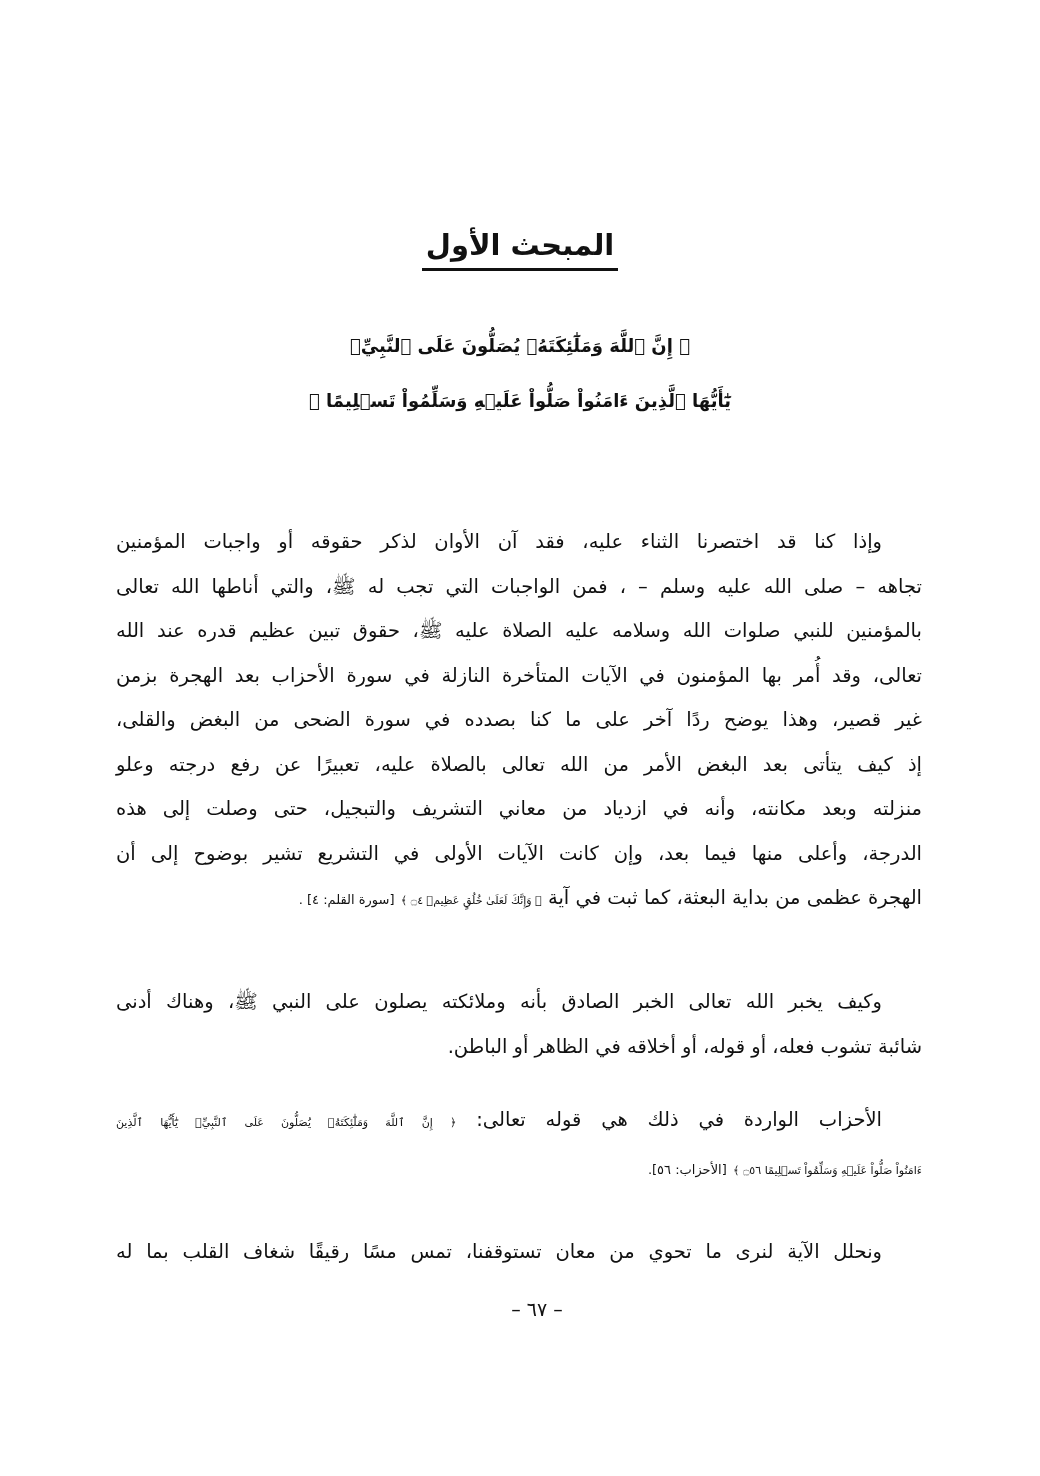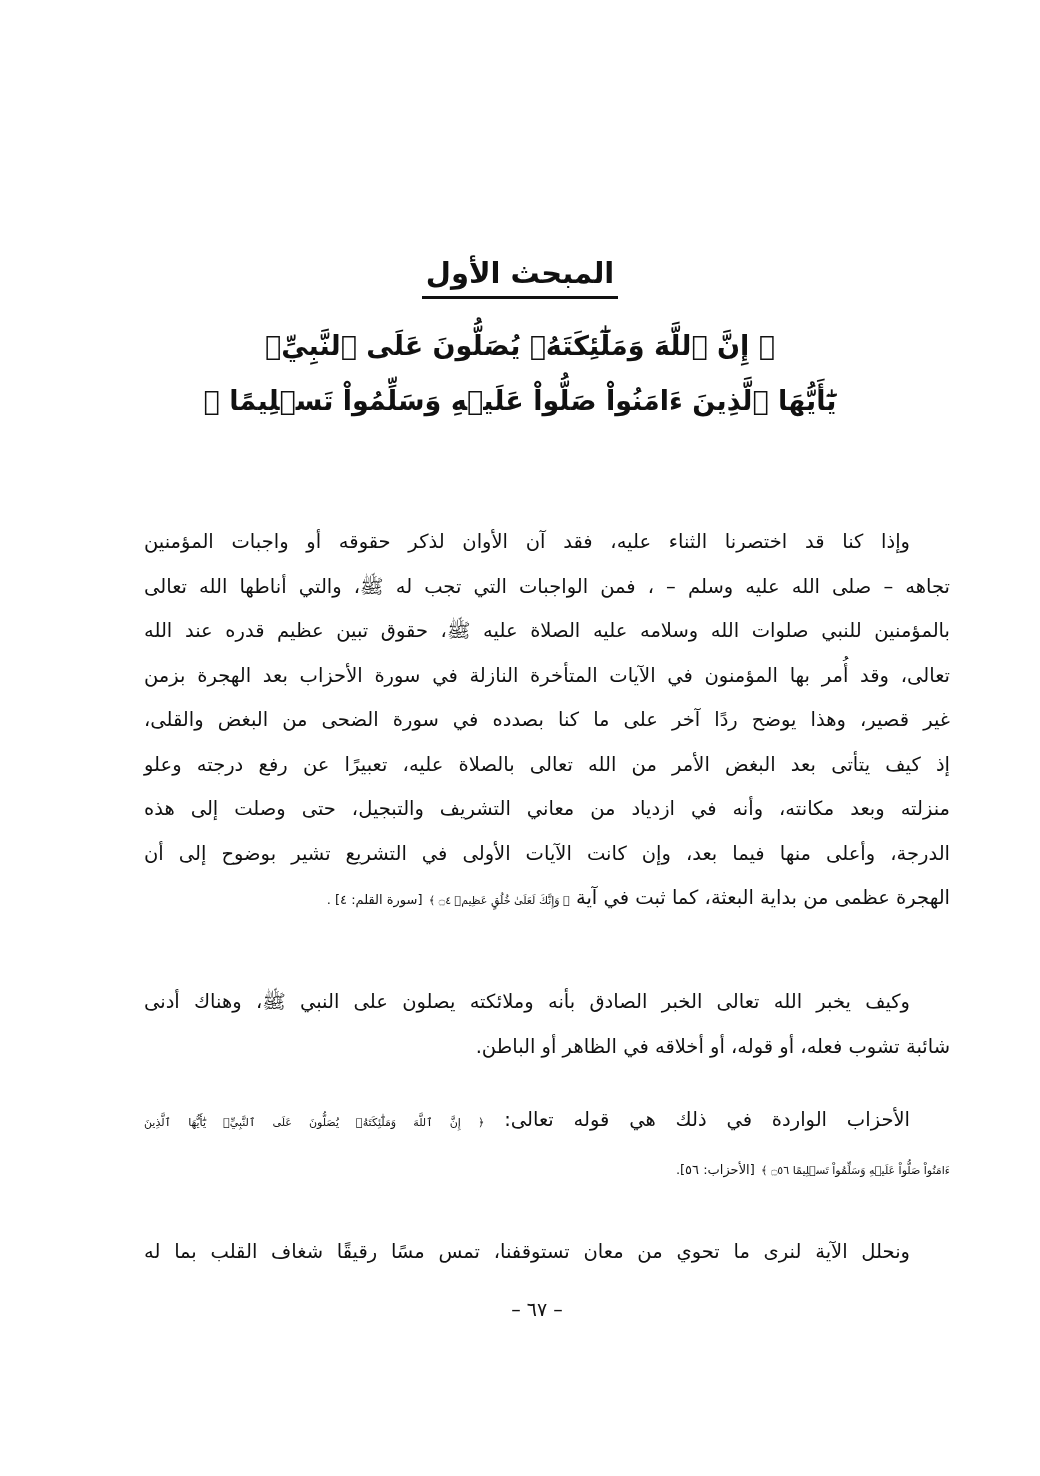--- a/index.html
+++ b/index.html
@@ -1,24 +1,24 @@
 <!DOCTYPE html>
 <html><head>
 <meta charset="utf-8">
 <style>
   html, body { margin:0; padding:0; background:#ffffff; }
   body { width:1040px; height:1476px; position:relative; overflow:hidden;
          font-family:"DejaVu Serif", serif; color:#111; }
   .page { position:absolute; left:0; top:0; width:1040px; height:1476px; }
-  .title { position:absolute; top:256px; left:0; width:1040px; text-align:center;
+  .title { position:absolute; top:228px; left:0; width:1040px; text-align:center;
            direction:rtl; font-family:"DejaVu Sans", sans-serif; font-weight:bold; font-size:29px; }
   .title span { display:inline-block; border-bottom:3px solid #111; padding:0 4px 6px; }
   .verse-head { position:absolute; top:318px; left:0; width:1040px; text-align:center; direction:rtl;
-                font-family:"DejaVu Sans", sans-serif; font-weight:bold; font-size:27px; line-height:55px; }
-  .body { position:absolute; left:144px; width:806px; direction:rtl; text-align:justify;
+                font-family:"DejaVu Sans", sans-serif; font-weight:bold; font-size:18px; line-height:55px; }
+  .body { position:absolute; left:116px; width:806px; direction:rtl; text-align:justify;
           font-family:"DejaVu Sans", sans-serif; font-size:19.5px; line-height:44.5px; }
   .p1 { top:520px; }
   .p2 { top:980px; }
   .p3 { top:1098px; }
   .p4 { top:1230px; }
   .body .indent { display:inline-block; width:40px; }
   .line { display:block; text-align-last:justify; white-space:nowrap; }
   .line.last { text-align-last:right; }
   .small { font-size:11px; }
   .ref { font-size:13px; }

